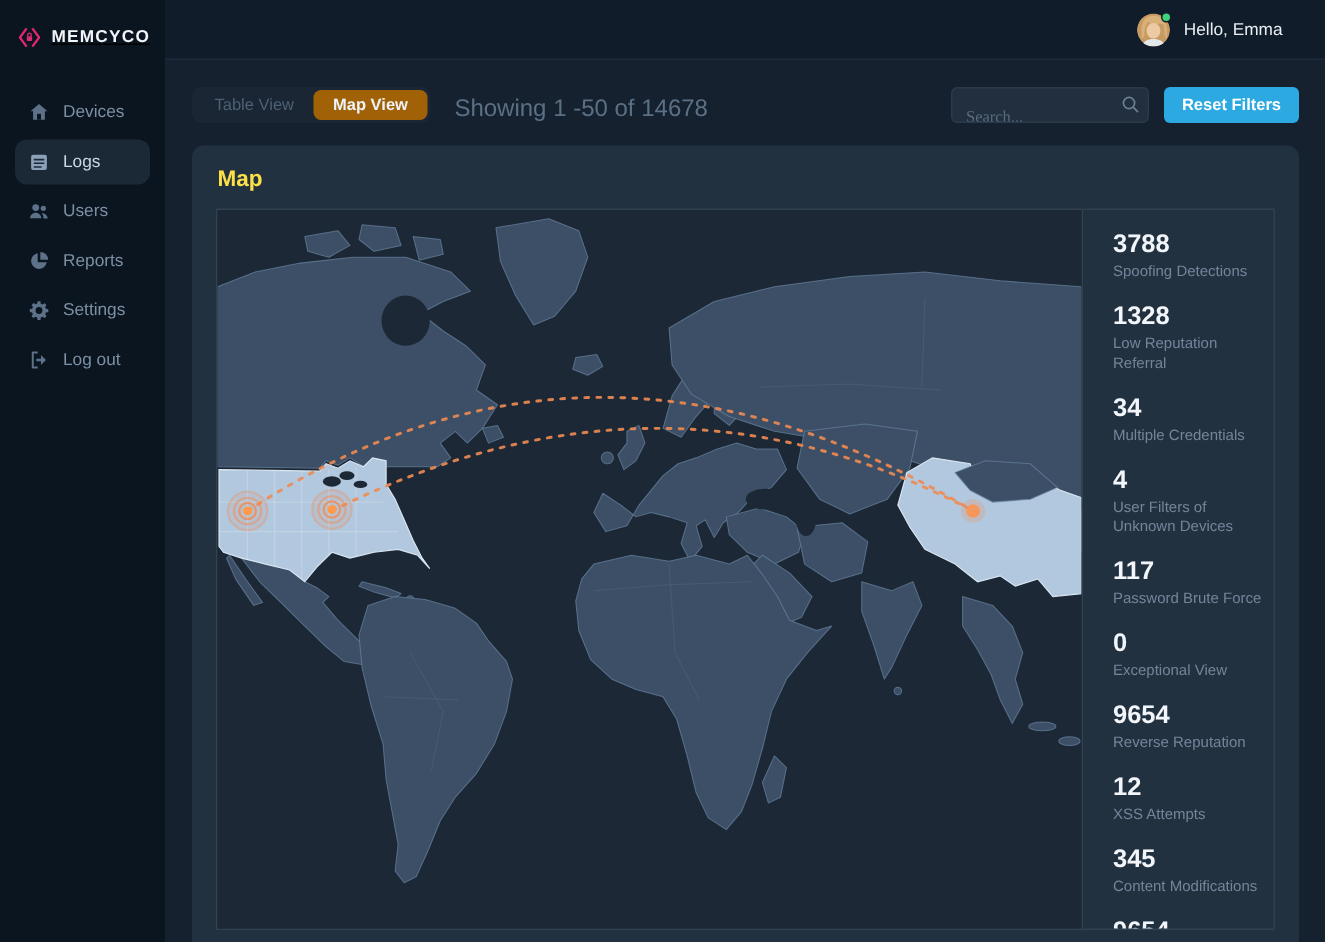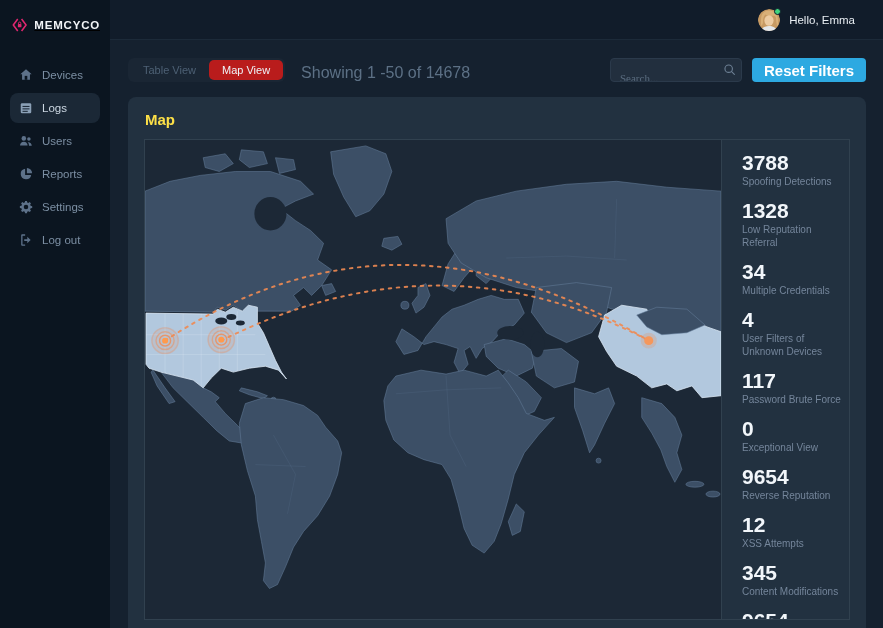--- a/index.html
+++ b/index.html
@@ -26,45 +26,45 @@
   .avatar { width:22px; height:22px; border-radius:50%; overflow:hidden; display:block; }
   .status-dot { position:absolute; right:-1px; top:-1px; width:7px; height:7px; border-radius:50%;
     background:#3fd47e; border:1.5px solid #111c2a; }
   .greeting { color:#e8edf2; font-size:11.5px; }
 
   
   .main { position:absolute; left:110px; top:40px; right:0; bottom:0; background:#15212f; }
   .toolbar { display:flex; align-items:flex-end; margin:16px 17px 0 18px; height:26px; }
   .toggle-group { display:flex; background:#1a2634; border-radius:6px; padding:2px; }
   .toggle-btn { font-size:11px; padding:4px 13px; border-radius:5px; color:#4d6074; cursor:pointer; }
-  .toggle-btn.active { background:#b91c1c; color:#eef3f8; font-weight:normal; }
+  .toggle-btn.active { background:#a16207; color:#eef3f8; font-weight:bold; }
   .showing { font-size:16px; color:#5c7085; margin-left:16px; }
   .spacer { flex:1; }
   .search-box { position:relative; width:132px; height:24px; }
   .search-box input { width:100%; height:100%; background:#222f3e; border:1px solid #2b3a4b;
     border-radius:4px; color:#c3cedb; font-size:11px; padding:16px 24px 0 9px; outline:none;
     font-family:Liberation Serif, serif; }
   .search-box input::placeholder { color:#5a6c7f; }
   .search-icon { position:absolute; right:6px; top:5px; width:13px; height:13px; color:#6c7f93; }
   .reset-btn { margin-left:10px; height:24px; padding:0 12px; background:#2da9e1; border:none;
-    border-radius:4px; color:#fff; font-size:15px; font-weight:bold; cursor:pointer;
+    border-radius:4px; color:#fff; font-size:11px; font-weight:bold; cursor:pointer;
     font-family:"Liberation Sans", sans-serif; }
 
   
   .card { position:absolute; left:18px; right:17px; top:57px; bottom:-8px; background:#223140;
     border-radius:8px 8px 0 0; padding:13px 16px; }
   .card-title { color:#fde047; font-size:15px; font-weight:bold; margin:1px 0 11px 1px; }
   .panel { display:flex; border:1px solid #31414f; height:calc(100% - 32px); }
   .map-area { flex:1; position:relative; background:#1c2836; overflow:hidden; }
   .map-area svg { position:absolute; inset:0; width:100%; height:100%; }
 
   .stats-col { width:128px; flex:none; border-left:1px solid #31414f; padding:13px 8px 0 20px;
     overflow:hidden; }
   .stat { margin-bottom:13px; }
-  .stat-value { color:#f2f6fa; font-size:21px; font-weight:bold; line-height:20px; }
+  .stat-value { color:#f2f6fa; font-size:17px; font-weight:bold; line-height:20px; }
   .stat-label { color:#74859a; font-size:10px; line-height:13px; margin-top:2px; }
 </style>
 </head>
 <body>
 
 <div class="sidebar">
   <div class="logo-row">
     <svg width="26" height="26" viewBox="0 0 24 24">
       <path d="M9 2.5 2 12l7 9.5" fill="none" stroke="#e0276f" stroke-width="2.4" stroke-linejoin="round"></path>
       <path d="M15 2.5 22 12l-7 9.5" fill="none" stroke="#e0276f" stroke-width="2.4" stroke-linejoin="round"></path>

